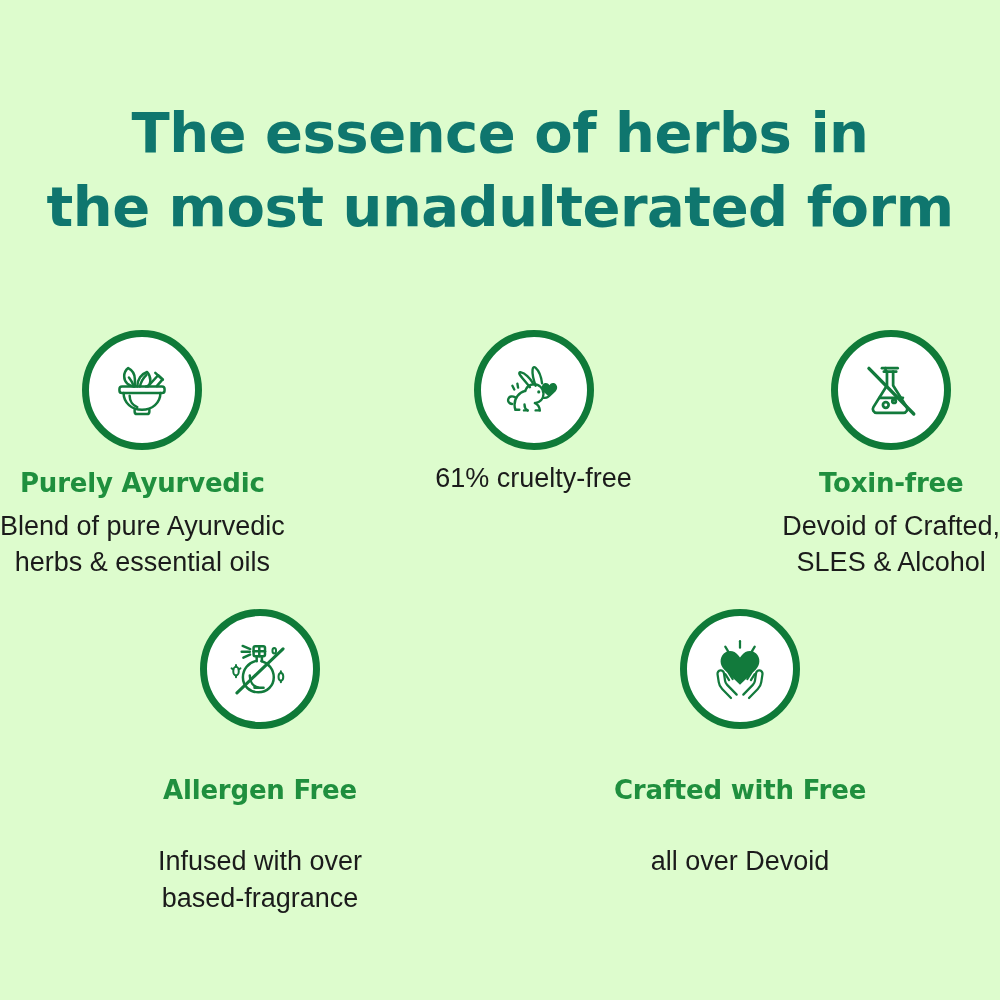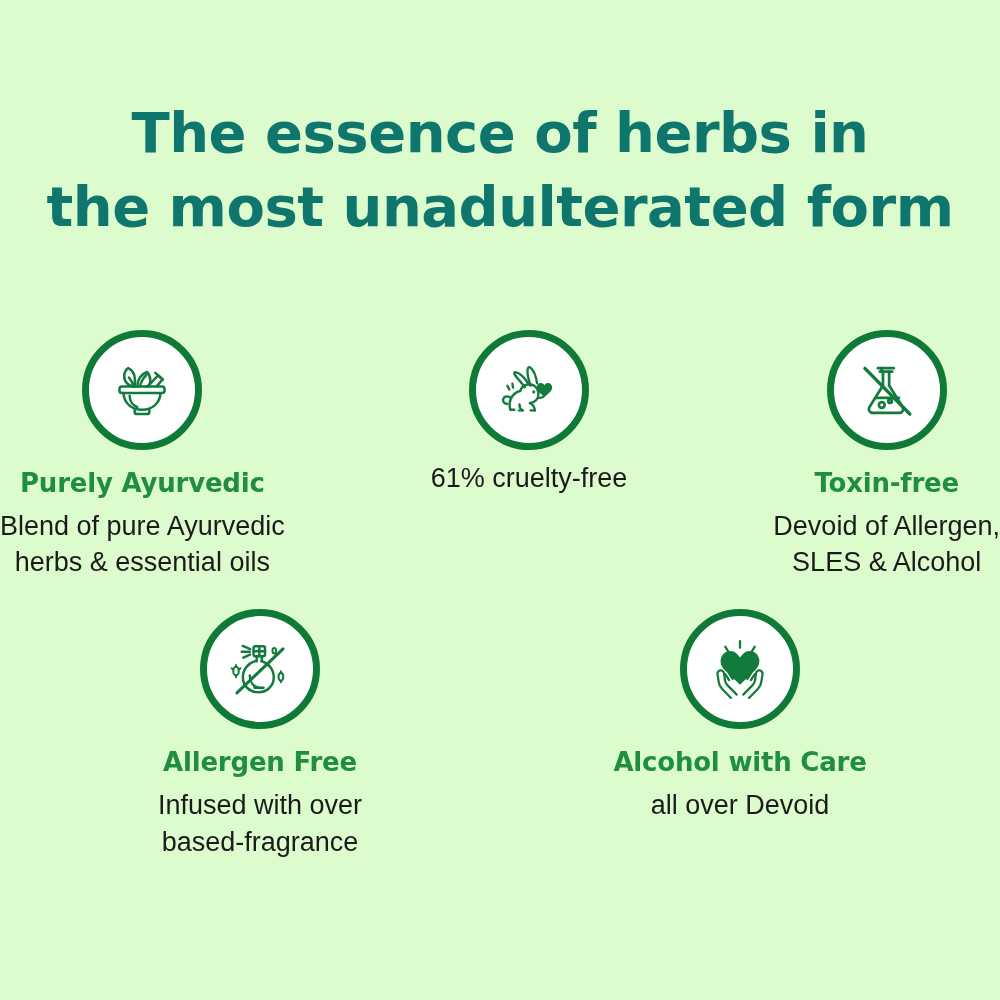--- a/index.html
+++ b/index.html
@@ -48,21 +48,21 @@
   }
   .row-1 { gap: 140px; }
   .row-2 { gap: 190px; margin-top: 29px; }
 
   .feature {
     width: 300px;
     display: flex;
     flex-direction: column;
     align-items: center;
   }
-  .row-2 .feature { width: 290px; }
+  .row-2 .feature { width: 290px; gap: 28px; }
 
   .badge {
     width: 120px;
     height: 120px;
     border-radius: 50%;
     background: #ffffff;
     border: 7px solid #0f7a38;
     box-sizing: border-box;
     display: flex;
     align-items: center;
@@ -187,21 +187,21 @@
 
             <circle cx="27.6" cy="44.6" r="2.4"></circle>
             <circle cx="34.6" cy="41.4" r="1.5"></circle>
 
             <path d="M13.4 13.8l37.8 38.4" stroke-width="2.8"></path>
           </svg>
         </span>
       </div>
       <div class="feature-title">Toxin-free</div>
       <div class="feature-desc">
-        <span class="d-line">Devoid of Allergen,</span>
+        <span class="d-line">Devoid of Crafted,</span>
         <span class="d-line">SLES &amp; Alcohol</span>
       </div>
     </div>
 
   </div>
 
   <div class="row row-2">
 
     <div class="feature">
       <div class="badge">
@@ -262,20 +262,20 @@
             <path d="M22.6 35.2l3.2 5.2"></path>
             <path d="M25.6 34.8l3.1 5.4"></path>
 
             <path d="M34.8 53.6l8-8.2c1-1 1.6-2.2 1.8-3.6l.9-6.2c.2-1.5 1.5-2.6 3-2.4 1.6.2 2.7 1.7 2.4 3.3l-1 6.6c-.3 2.2-1.3 4.2-2.9 5.8l-7.4 7.5"></path>
             <path d="M44.4 36.4l-3.2 5"></path>
             <path d="M41.4 35.2l-3.2 5.2"></path>
             <path d="M38.4 34.8l-3.1 5.4"></path>
           </svg>
         </span>
       </div>
-      <div class="feature-title">Alcohol with Care</div>
+      <div class="feature-title">Crafted with Free</div>
       <div class="feature-desc">
         <span class="d-line">all over Devoid</span>
       </div>
     </div>
 
   </div>
 </div>
 
 </body></html>

